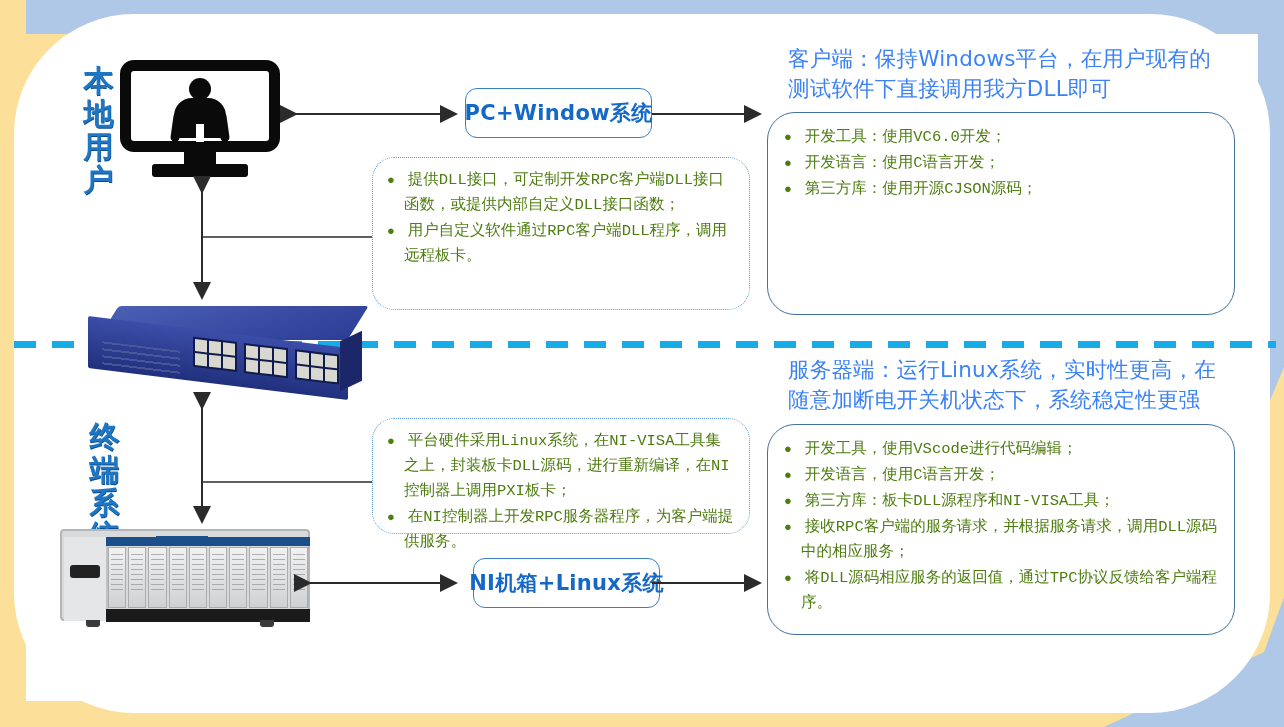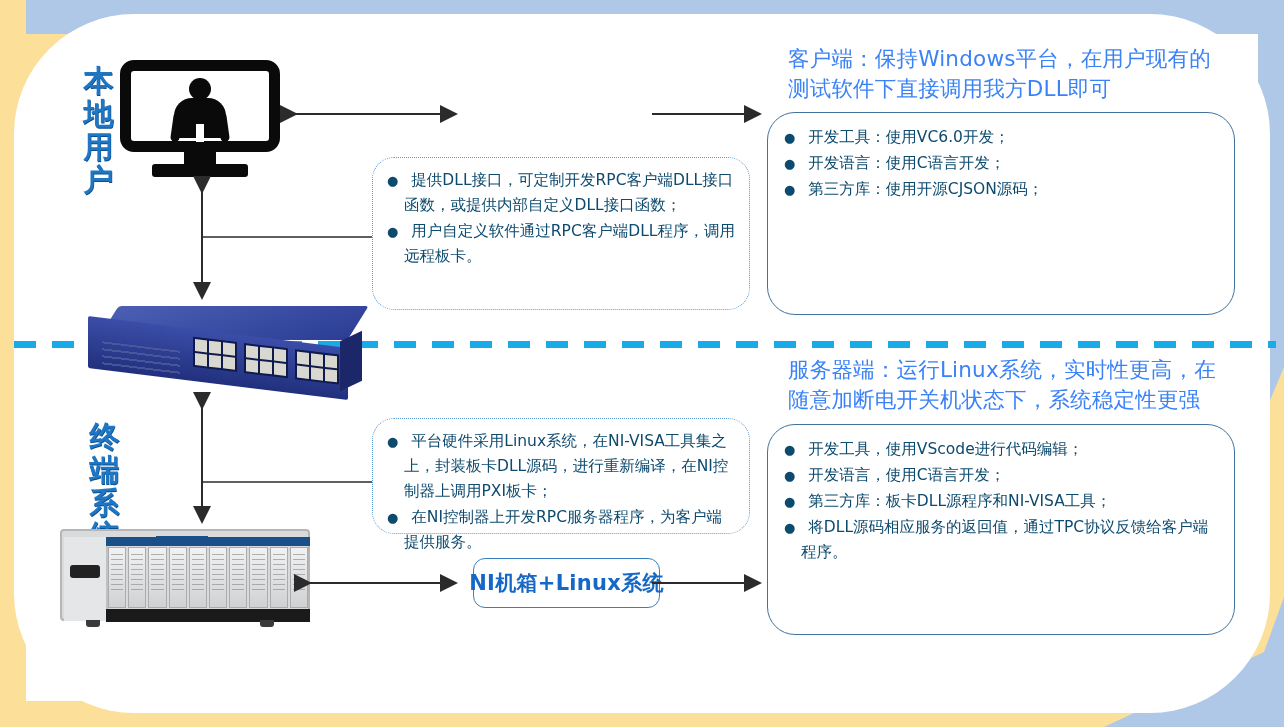--- a/index.html
+++ b/index.html
@@ -102,22 +102,22 @@
   #note-top{left:372px;top:157px;width:378px;height:153px;}
   #note-bot{left:372px;top:418px;width:378px;height:116px;}
 
   
   .note-solid{position:absolute;border:1.6px solid #41719C;border-radius:28px;background:#fff;
     box-sizing:border-box;padding:12px 16px 10px 16px;}
   #box-client{left:767px;top:112px;width:468px;height:203px;}
   #box-server{left:767px;top:424px;width:468px;height:211px;}
 
   
-  .bl{font-size:15.5px;line-height:25px;color:#0c4a6e;margin:0 0 1px 0;
-    text-indent:-17px;padding-left:17px;}
+  .bl{font-size:15.5px;line-height:25px;color:#4d7c0f;margin:0 0 1px 0;
+    text-indent:-17px;padding-left:17px;font-family:Liberation Mono, monospace;}
   .bl .dot{font-size:13px;}
   .bl .sp{display:inline-block;width:13px;}
 
   
   .heading{position:absolute;color:#3b82f6;font-size:21.5px;line-height:30px;font-weight:400;
     letter-spacing:.2px;}
   #head-client{left:788px;top:44px;width:440px;}
   #head-server{left:788px;top:355px;width:440px;}
 
   
@@ -205,20 +205,21 @@
           <span></span>
           <span></span>
           <span></span>
       </div>
       <div class="pxi-rail-b"></div>
     </div>
     <div class="pxi-foot"></div>
     <div class="pxi-foot2"></div>
   </div>
 
+  <div class="pill" id="pill-pc">PC+Window系统</div>
   <div class="pill" id="pill-ni">NI机箱+Linux系统</div>
 
   <div class="note-dot" id="note-top">
     <p class="bl"><span class="dot">●</span><span class="sp"></span><span>提供DLL接口，可定制开发RPC客户端DLL接口函数，或提供内部自定义DLL接口函数；</span></p>
     <p class="bl"><span class="dot">●</span><span class="sp"></span><span>用户自定义软件通过RPC客户端DLL程序，调用远程板卡。</span></p>
   </div>
 
   <div class="note-dot" id="note-bot">
     <p class="bl"><span class="dot">●</span><span class="sp"></span><span>平台硬件采用Linux系统，在NI-VISA工具集之上，封装板卡DLL源码，进行重新编译，在NI控制器上调用PXI板卡；</span></p>
     <p class="bl"><span class="dot">●</span><span class="sp"></span><span>在NI控制器上开发RPC服务器程序，为客户端提供服务。</span></p>
@@ -230,20 +231,21 @@
   <div class="note-solid" id="box-client">
     <p class="bl"><span class="dot">●</span><span class="sp"></span><span>开发工具：使用VC6.0开发；</span></p>
     <p class="bl"><span class="dot">●</span><span class="sp"></span><span>开发语言：使用C语言开发；</span></p>
     <p class="bl"><span class="dot">●</span><span class="sp"></span><span>第三方库：使用开源CJSON源码；</span></p>
   </div>
 
   <div class="note-solid" id="box-server">
     <p class="bl"><span class="dot">●</span><span class="sp"></span><span>开发工具，使用VScode进行代码编辑；</span></p>
     <p class="bl"><span class="dot">●</span><span class="sp"></span><span>开发语言，使用C语言开发；</span></p>
     <p class="bl"><span class="dot">●</span><span class="sp"></span><span>第三方库：板卡DLL源程序和NI-VISA工具；</span></p>
+    <p class="bl"><span class="dot">●</span><span class="sp"></span><span>接收RPC客户端的服务请求，并根据服务请求，调用DLL源码中的相应服务；</span></p>
     <p class="bl"><span class="dot">●</span><span class="sp"></span><span>将DLL源码相应服务的返回值，通过TPC协议反馈给客户端程序。</span></p>
   </div>
 
   <svg id="arrows">
     <defs>
       <marker id="ah" markerWidth="9" markerHeight="9" refX="8" refY="4.5" orient="auto">
         <path d="M0,0 L9,4.5 L0,9 z" fill="#2b2b2b"></path>
       </marker>
       <marker id="ah2" markerWidth="9" markerHeight="9" refX="8" refY="4.5" orient="auto">
         <path d="M0,0 L9,4.5 L0,9 z" fill="#2b2b2b"></path>

